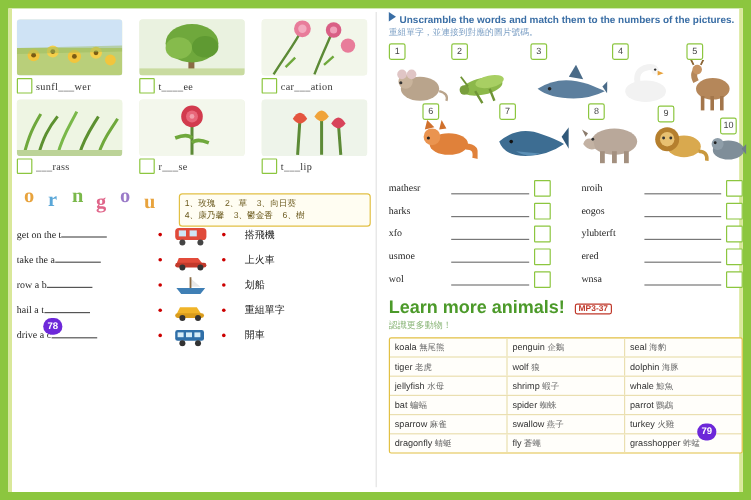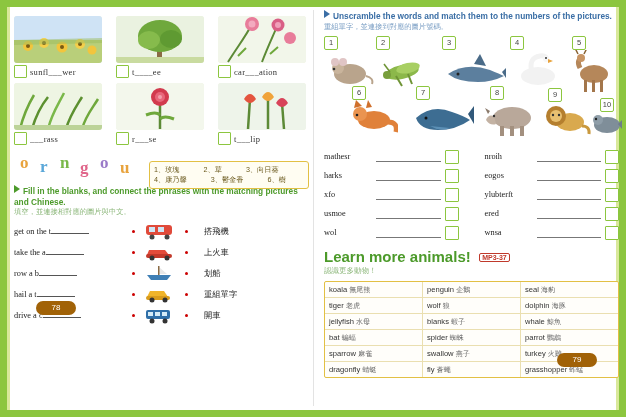--- a/index.html
+++ b/index.html
@@ -66,21 +66,21 @@
     margin-top:8px;position:relative;height:28px;
   }
   .letter{
     position:absolute;font-size:17px;font-weight:bold;font-family:"Liberation Serif",serif;
   }
   .answers{
     position:absolute;right:0;top:8px;width:150px;
     border:1px solid #e2c044;border-radius:3px;background:#fffdf2;
     padding:3px 4px;font-size:7.2px;color:#6b5a1e;line-height:10px;
   }
-  .answers .r{display:flex;gap:24px;}
+  .answers .r{display:flex;gap:8px;}
   .answers .r span{white-space:nowrap;}
 
   
   .match{margin-top:4px;}
   .match-row{display:flex;align-items:center;height:21px;}
   .phrase{width:110px;font-size:8.3px;color:#222;font-family:"Liberation Serif",serif;}
   .phrase u{text-decoration:none;border-bottom:1px solid #555;display:inline-block;width:38px;}
   .dot{width:3px;height:3px;border-radius:50%;background:#c00;margin:0 8px;}
   .mini{width:34px;height:18px;position:relative;}
   .zh-item{font-size:8.3px;color:#222;margin-left:8px;}
@@ -114,22 +114,22 @@
   }
   .vcell:last-child{border-right:none;}
   .vcell .zh{color:#666;font-size:7px;}
   .mp3{
     display:inline-block;font-size:7px;color:#c0392b;font-weight:bold;
     border:1px solid #c0392b;border-radius:2px;padding:0 2px;margin-left:4px;vertical-align:2px;
   }
 
   
   .pgnum{
-    position:absolute;bottom:11px;width:40px;height:14px;border-radius:7px;
-    background:#a16207;color:#fff;font-size:8px;text-align:center;line-height:14px;
+    position:absolute;bottom:11px;width:16px;height:14px;border-radius:7px;
+    background:#6d28d9;color:#fff;font-size:8px;text-align:center;line-height:14px;font-weight:bold;
   }
   .pg-left{left:22px;}
   .pg-right{right:22px;}
 
   .hdr-title{font-size:15px;font-weight:bold;color:#4c9a2a;}
 </style>
 </head>
 <body>
 
 <div class="page">
@@ -273,24 +273,20 @@
           <span>3、向日葵</span>
         </div>
         <div class="r">
           <span>4、康乃馨</span>
           <span>3、鬱金香</span>
           <span>6、樹</span>
         </div>
       </div>
     </div>
 
-    <div class="instr instr-green" style="margin-top:4px">
-      <span class="arrow-green"></span><span>Fill in the blanks, and connect the phrases with the matching pictures and Chinese.</span>
-      <span class="zh">填空，並連接相對應的圖片與中文。</span>
-    </div>
 
     <div class="match">
       <div class="match-row">
         <span class="phrase"><span>get on the t</span><u></u></span>
         <span class="dot"></span>
         <span class="mini">
           <svg width="34" height="18" viewBox="0 0 34 18">
               <rect x="3" y="3" width="26" height="10" rx="3" fill="#e04a3a"></rect>
               <rect x="6" y="5" width="6" height="5" fill="#cfe6f5"></rect>
               <rect x="15" y="5" width="6" height="5" fill="#cfe6f5"></rect>
@@ -556,21 +552,21 @@
         <div class="vcell"><span>penguin</span> <span class="zh">企鵝</span></div>
         <div class="vcell"><span>seal</span> <span class="zh">海豹</span></div>
       </div>
       <div class="vrow">
         <div class="vcell"><span>tiger</span> <span class="zh">老虎</span></div>
         <div class="vcell"><span>wolf</span> <span class="zh">狼</span></div>
         <div class="vcell"><span>dolphin</span> <span class="zh">海豚</span></div>
       </div>
       <div class="vrow">
         <div class="vcell"><span>jellyfish</span> <span class="zh">水母</span></div>
-        <div class="vcell"><span>blanks</span> <span class="zh">蝦子</span></div>
+        <div class="vcell"><span>shrimp</span> <span class="zh">蝦子</span></div>
         <div class="vcell"><span>whale</span> <span class="zh">鯨魚</span></div>
       </div>
       <div class="vrow">
         <div class="vcell"><span>bat</span> <span class="zh">蝙蝠</span></div>
         <div class="vcell"><span>spider</span> <span class="zh">蜘蛛</span></div>
         <div class="vcell"><span>parrot</span> <span class="zh">鸚鵡</span></div>
       </div>
       <div class="vrow">
         <div class="vcell"><span>sparrow</span> <span class="zh">麻雀</span></div>
         <div class="vcell"><span>swallow</span> <span class="zh">燕子</span></div>

